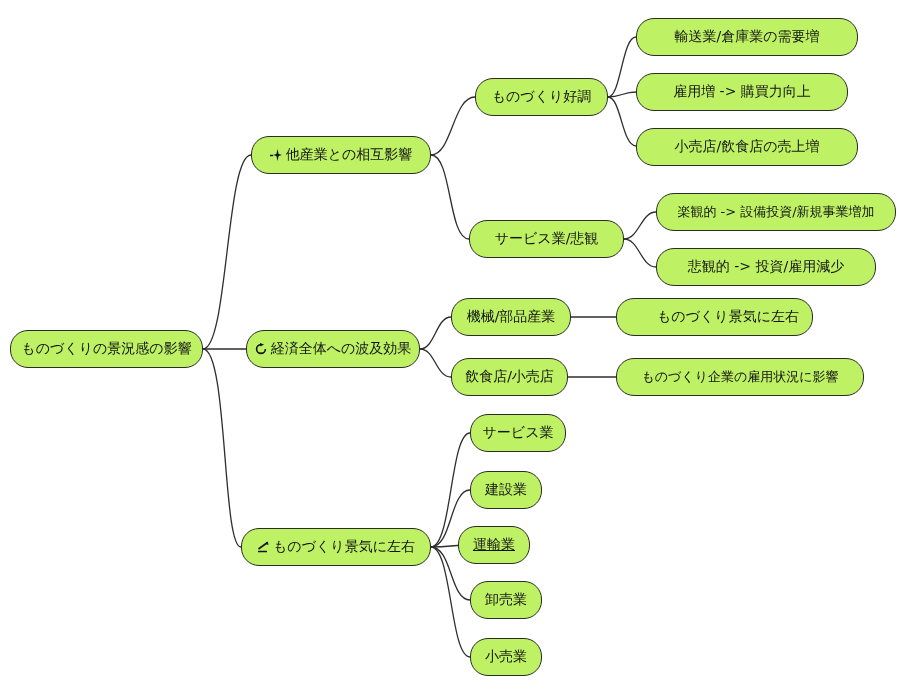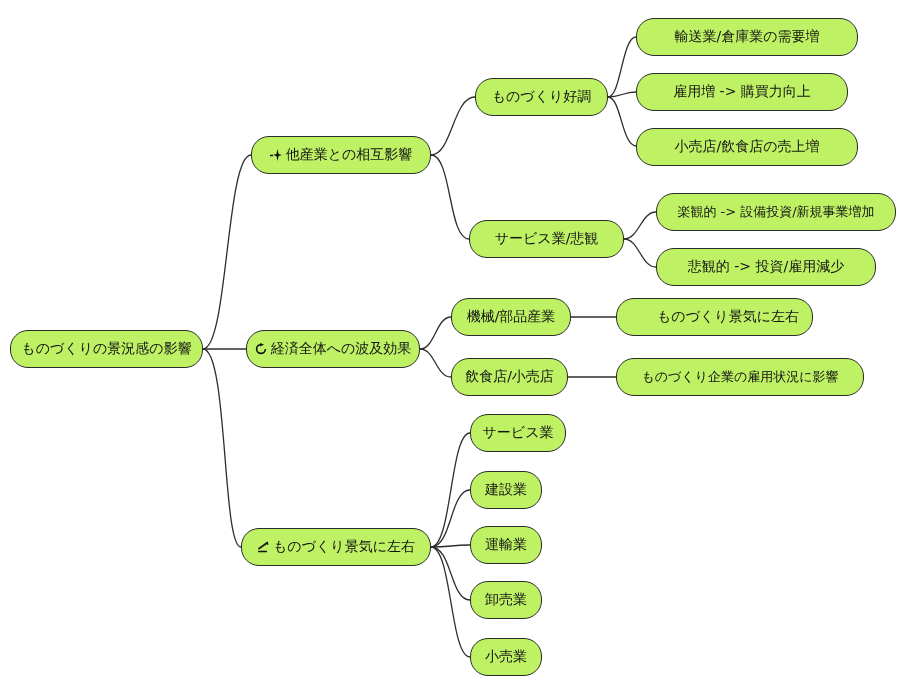--- a/index.html
+++ b/index.html
@@ -40,21 +40,21 @@
   #n-b1c1l2{left:636px; top:73px;  width:212px;}
   #n-b1c1l3{left:636px; top:128px; width:222px;}
   #n-b1c2l1{left:656px; top:193px; width:240px;font-size:13px;}
   #n-b1c2l2{left:656px; top:248px; width:220px;}
   #n-b2c1  {left:451px; top:298px; width:120px;}
   #n-b2c1l1{left:616px; top:298px; width:197px;justify-content:flex-end;}
   #n-b2c2  {left:451px; top:358px; width:117px;}
   #n-b2c2l1{left:616px; top:358px; width:248px;font-size:13px;}
   #n-b3c1  {left:470px; top:414px; width:96px;}
   #n-b3c2  {left:470px; top:471px; width:72px;}
-  #n-b3c3  {left:470px; top:526px; width:72px;}
+  #n-b3c3  {left:458px; top:526px; width:72px;text-decoration:underline;}
   #n-b3c4  {left:470px; top:581px; width:72px;}
   #n-b3c5  {left:470px; top:638px; width:72px;}
 </style>
 </head>
 <body>
 
 <div class="canvas">
 
   <svg class="edges" width="899" height="696" viewBox="0 0 899 696" aria-hidden="true">
     <path d="M203,349 C228,349 226,155 251,155"></path>

